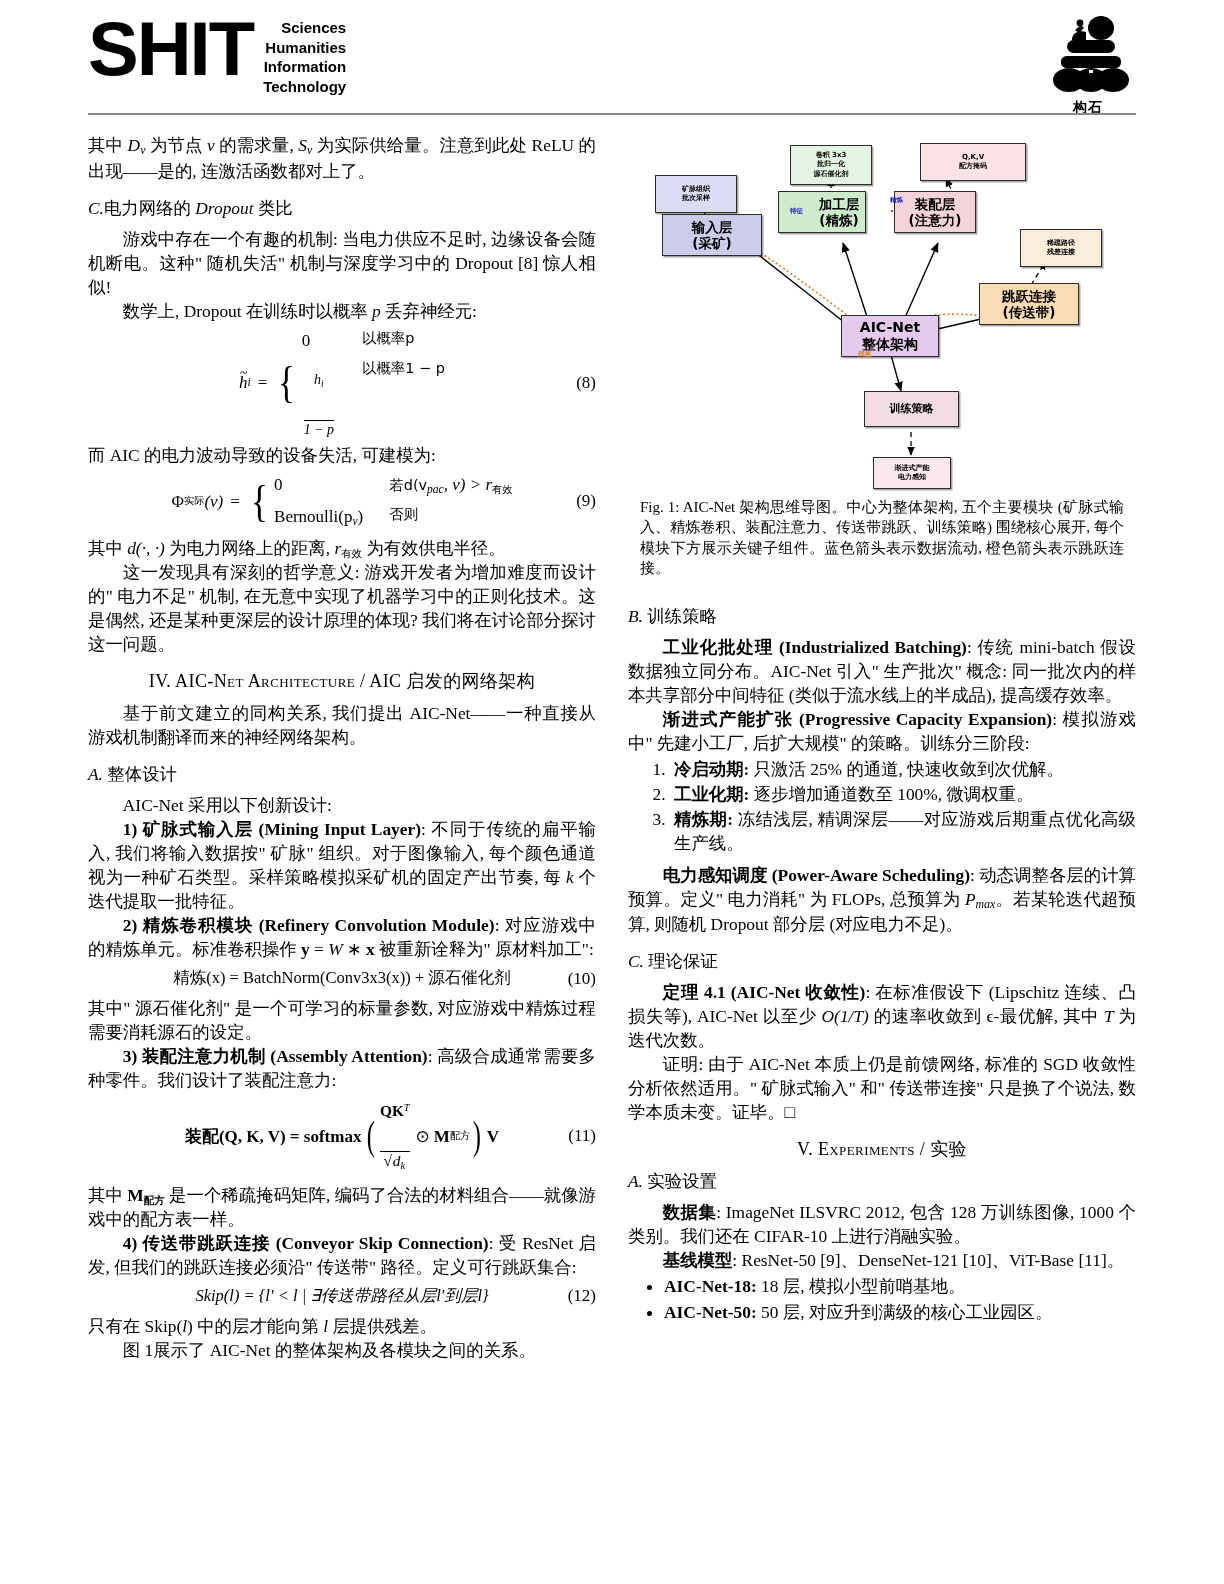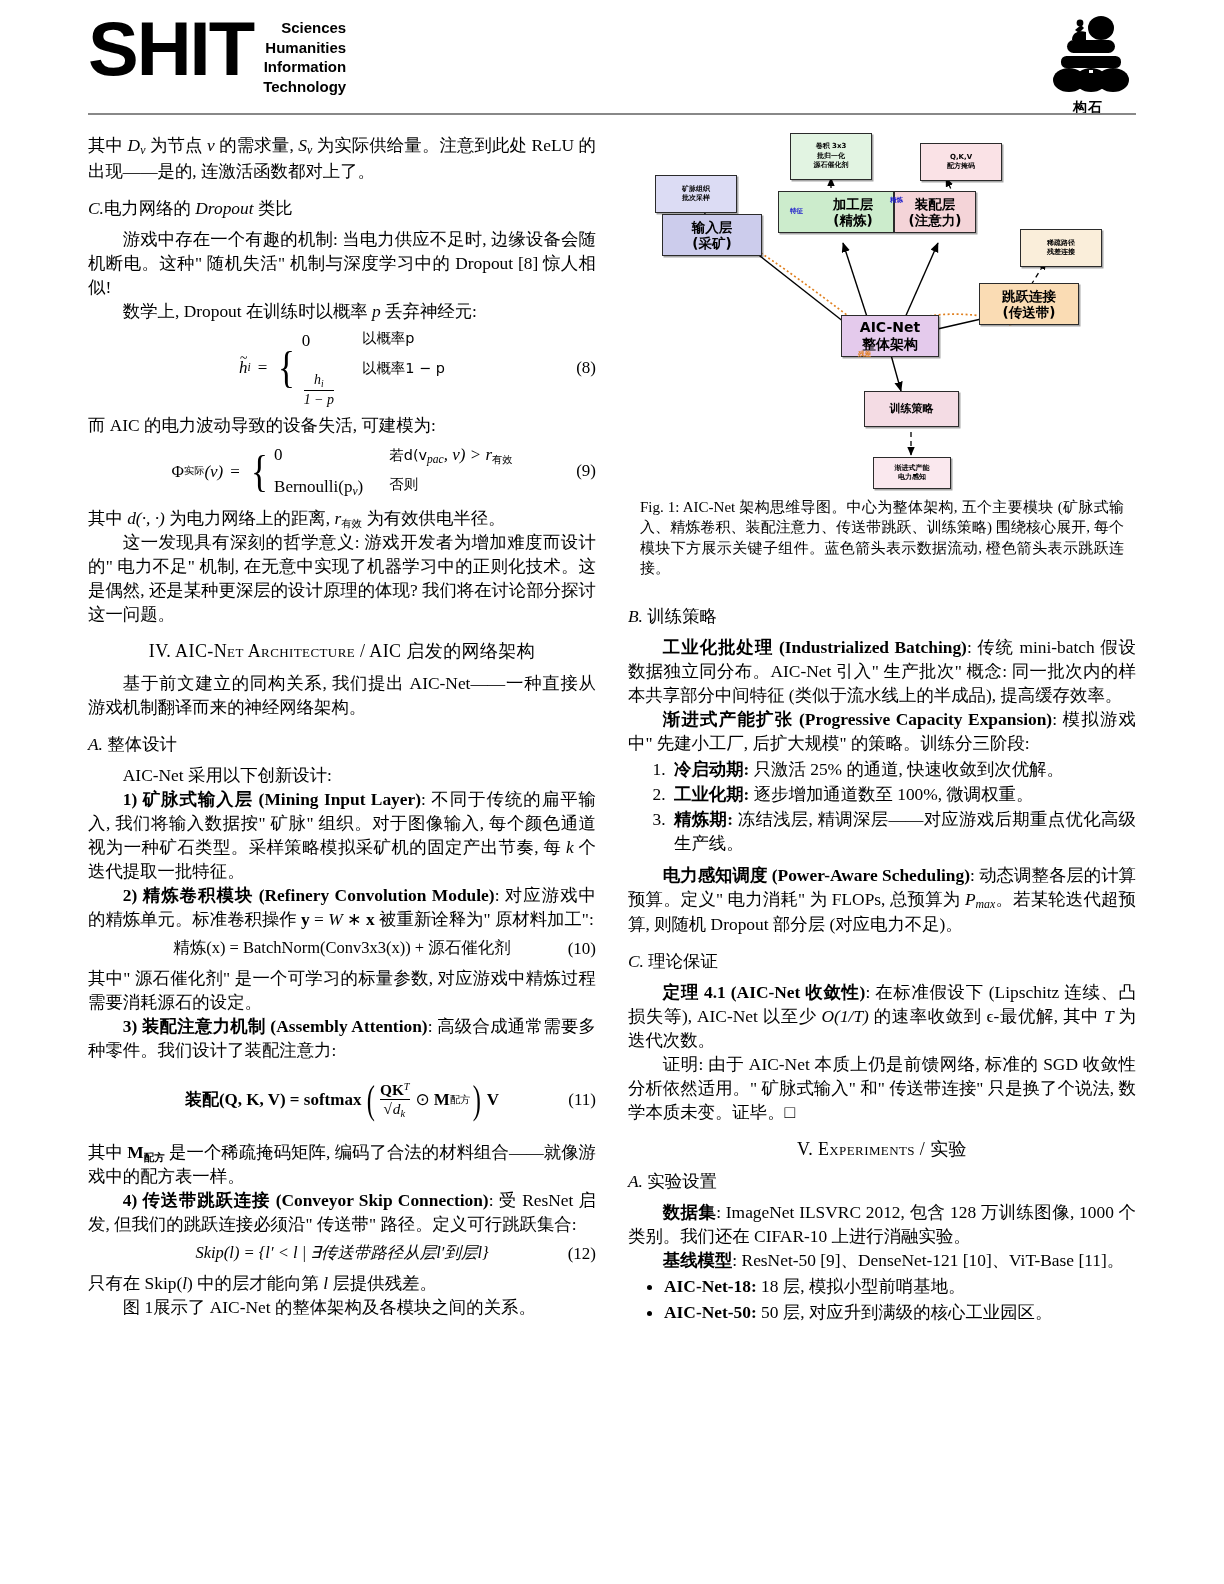--- a/index.html
+++ b/index.html
@@ -128,20 +128,21 @@
   .cn-sub { font-size: 0.6em; vertical-align: -0.25em; font-family: "DejaVu Sans", sans-serif; }
 
   .frac {
     display: inline-flex;
     flex-direction: column;
     vertical-align: -0.55em;
     text-align: center;
     font-size: 0.82em;
     line-height: 1.08;
     margin: 0 2px;
+    gap: 30px;
   }
   .frac .den { border-top: 1px solid #000; padding-top: 1px; }
   .frac .numr { padding-bottom: 1px; }
 
   .brace {
     font-size: 2.6em;
     line-height: 0.62em;
     font-weight: 300;
     margin: 0 4px 0 2px;
     display: inline-block;
@@ -446,42 +447,42 @@
 
       <path d="M250,198 C300,176 340,178 393,190" stroke="#e08020" stroke-width="1.7" fill="none" stroke-dasharray="2,2.5" marker-end="url(#ar-org)"></path>
       <path d="M240,198 C190,160 150,130 120,112" stroke="#e08020" stroke-width="1.7" fill="none" stroke-dasharray="2,2.5" marker-end="url(#ar-org)"></path>
     </svg>
 
     <div class="node leaf" style="left:27px;top:42px;width:82px;height:38px;background:#dcdcf4;">
       <div>矿脉组织</div>
       <div>批次采样</div>
     </div>
 
-    <div class="node leaf" style="left:162px;top:0;width:82px;height:47px;background:#e2f4e2;">
+    <div class="node leaf" style="left:162px;top:12px;width:82px;height:40px;background:#e2f4e2;">
       <div>卷积 3x3</div>
       <div>批归一化</div>
       <div>源石催化剂</div>
     </div>
 
-    <div class="node leaf" style="left:292px;top:10px;width:82px;height:38px;background:#fae2e6;">
+    <div class="node leaf" style="left:292px;top:10px;width:106px;height:38px;background:#fae2e6;">
       <div>Q,K,V</div>
       <div>配方掩码</div>
     </div>
 
     <div class="node leaf" style="left:392px;top:96px;width:82px;height:38px;background:#faeeda;">
       <div>稀疏路径</div>
       <div>残差连接</div>
     </div>
 
     <div class="node main" style="left:34px;top:81px;width:100px;height:42px;background:#ccccec;">
       <div>输入层</div>
       <div>(采矿)</div>
     </div>
 
-    <div class="node main" style="left:150px;top:58px;width:116px;height:42px;background:#cceccc;padding-left:34px;">
+    <div class="node main" style="left:150px;top:58px;width:88px;height:42px;background:#cceccc;padding-left:34px;">
       <div>加工层</div>
       <div>(精炼)</div>
     </div>
 
     <div class="node main" style="left:266px;top:58px;width:82px;height:42px;background:#f4d4d8;">
       <div>装配层</div>
       <div>(注意力)</div>
     </div>
 
     <div class="node main" style="left:351px;top:150px;width:100px;height:42px;background:#fadcb4;">

